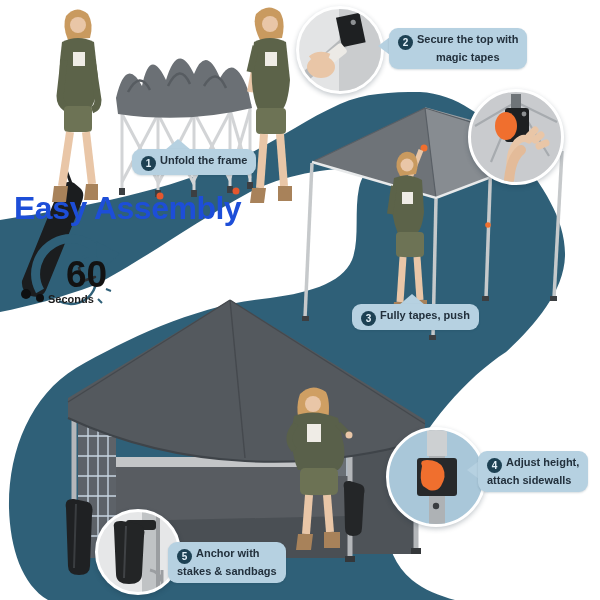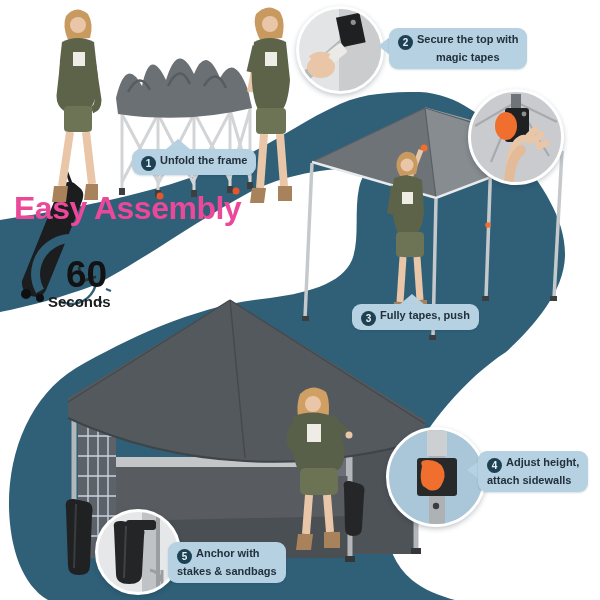--- a/index.html
+++ b/index.html
@@ -21,23 +21,23 @@
   .tri-up{position:absolute;width:0;height:0;border-left:13px solid transparent;
           border-right:13px solid transparent;border-bottom:11px solid #b6d1e1;}
   .tri-left{position:absolute;width:0;height:0;border-top:9px solid transparent;
             border-bottom:9px solid transparent;border-right:12px solid #b6d1e1;}
   
   .inset{position:absolute;border-radius:50%;overflow:hidden;border:3px solid #ffffff;
          box-shadow:0 2px 5px rgba(20,40,55,.25);}
   .inset svg{position:absolute;left:0;top:0;}
   
   #title{position:absolute;left:14px;top:190px;font-size:32px;font-weight:800;
-         letter-spacing:-.5px;color:#ec4899;}
+         letter-spacing:-.5px;color:#1d4ed8;}
   #timer-value{position:absolute;left:46px;top:254px;font-size:37px;font-weight:800;color:#121212;margin-left:20px;}
-  #timer-unit{position:absolute;left:48px;top:293px;font-size:15px;font-weight:600;color:#1c1c1c;}
+  #timer-unit{position:absolute;left:48px;top:293px;font-size:11px;font-weight:600;color:#1c1c1c;}
 </style>
 </head>
 <body>
 
 <div id="stage">
 
   <svg width="600" height="600" viewBox="0 0 600 600">
     <path fill="#2f6078" d="M0,220
       C90,206 170,190 235,160 C270,146 300,122 340,104 C365,93 390,92 420,92
       C460,94 492,122 516,152 C543,186 566,220 565,256 C564,292 534,326 506,352

